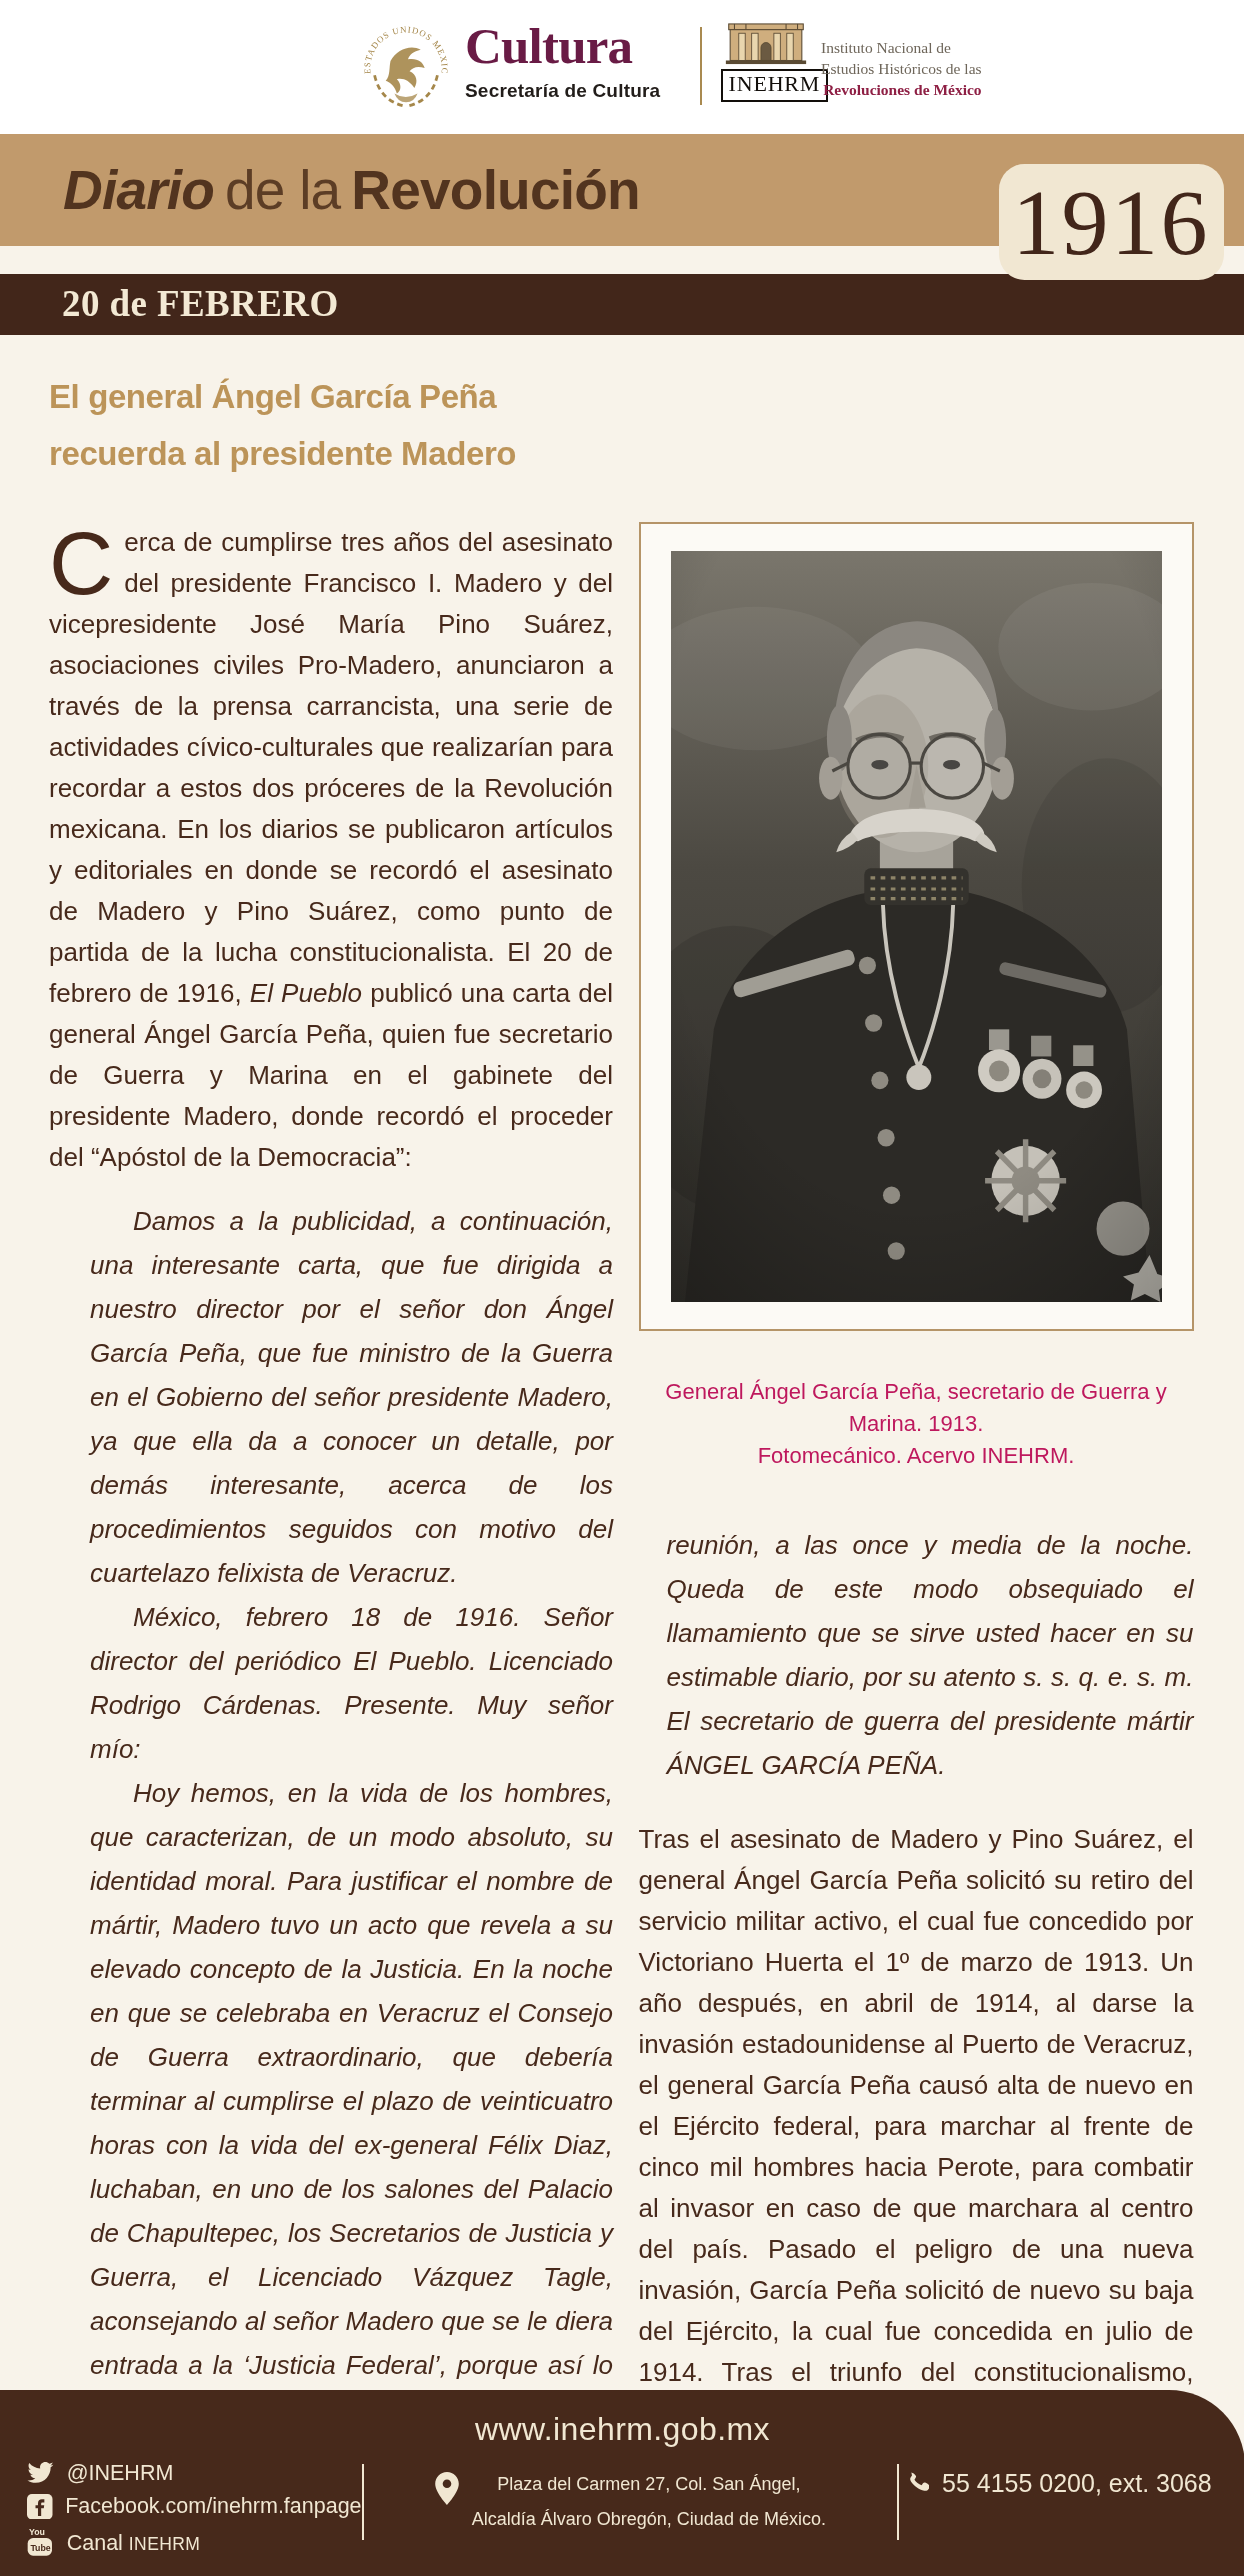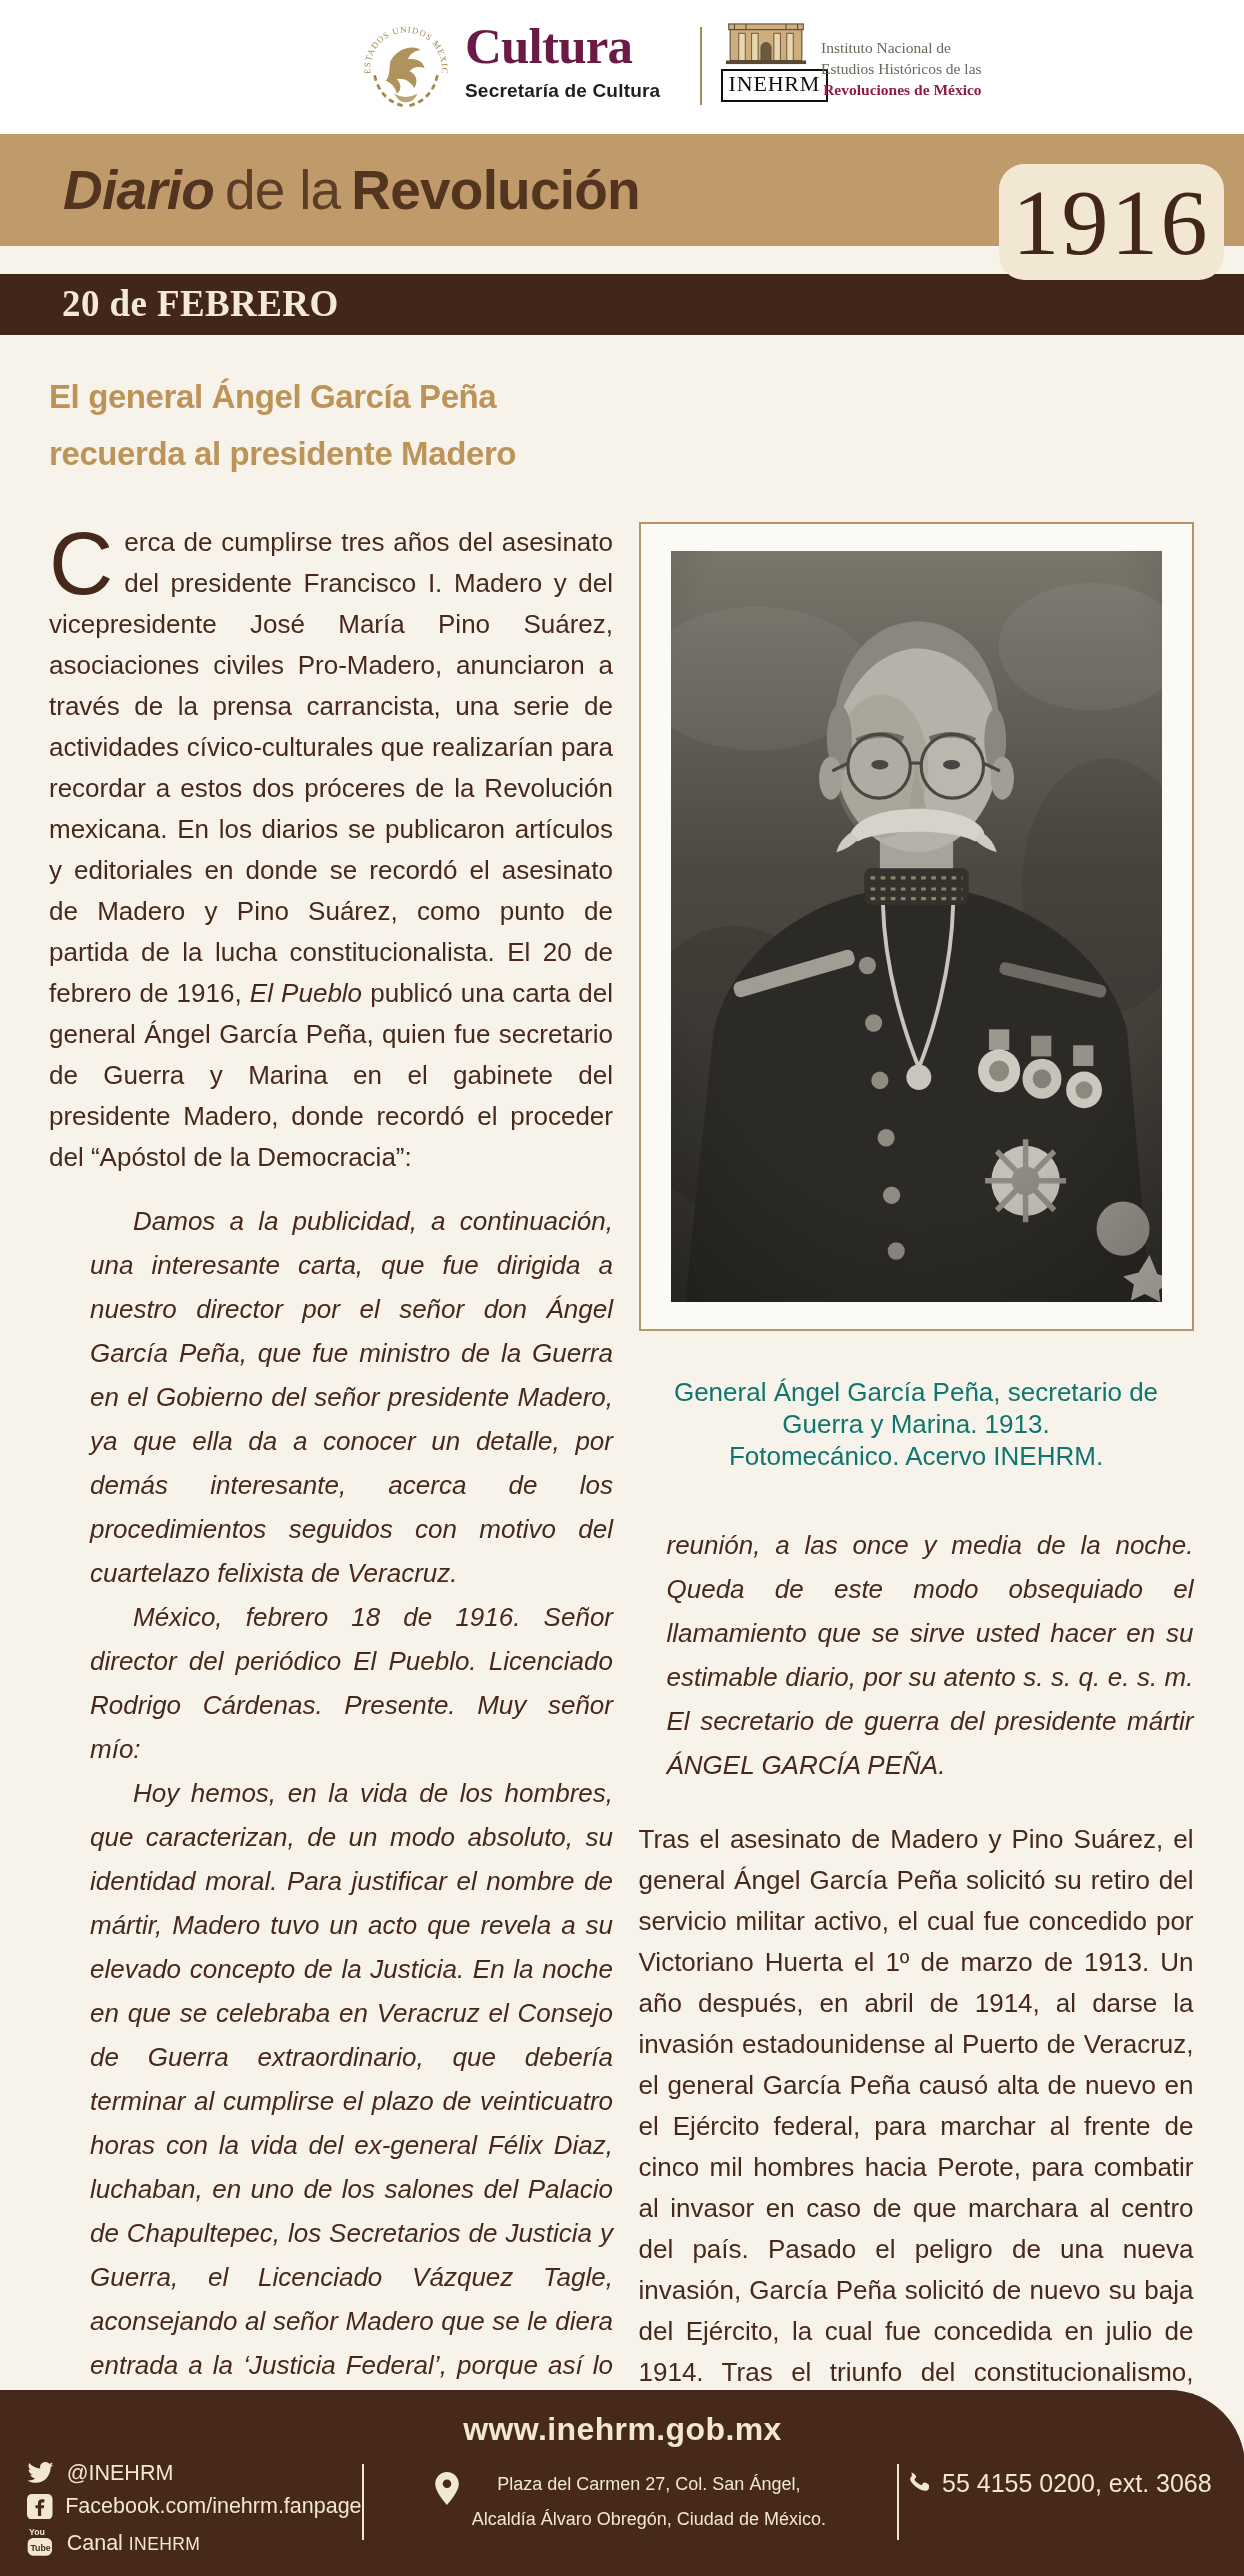--- a/index.html
+++ b/index.html
@@ -46,26 +46,26 @@
   .dropcap{ float:left; font-size:89px; line-height:72px; padding:4.8px 11px 0 0; font-weight:400; color:#47291B; }
   .quote{ margin-top:21px; margin-left:41px; font-style:italic; font-size:26px; line-height:44px;
     text-align:justify; color:#47291B; hyphens:auto;}
   .quote p.ind, .quote p.first{ text-indent:43px; }
   .rightq{ margin-top:51px; margin-left:28px; }
   .rightq p{ text-indent:0; }
   
   figure{ margin:0; }
   .photo-frame{ border:2.4px solid #B59468; background:#FCFAF5; padding:27px 30px; }
   .portrait{ display:block; width:100%; height:751px; filter:blur(0.5px); }
-  figcaption{ margin-top:45px; text-align:center; font-size:26px; line-height:32px; color:#0f766e; }
+  figcaption{ margin-top:45px; text-align:center; font-size:22px; line-height:32px; color:#be185d; }
   .bodytext{ margin-top:32px; }
   
   .footer{ position:absolute; left:0; right:0; bottom:0; height:186px; background:#47291B;
     border-top-right-radius:76px; color:#F1E7D2; }
-  .site{ text-align:center; padding-top:21px; font-size:32px; font-weight:700; letter-spacing:0.4px; }
+  .site{ text-align:center; padding-top:21px; font-size:32px; font-weight:400; letter-spacing:0.4px; }
   .footer-row{ display:flex; margin-top:12.7px; padding:0 27px; align-items:flex-start; }
   .social{ width:335px; flex:none; }
   .social-row{ display:flex; align-items:center; gap:12.7px; margin-bottom:8px; }
   .social-label{ font-size:21.5px; }
   .smallcaps{ font-size:17.5px; letter-spacing:0.4px; }
   .vdiv{ width:1.6px; height:76px; background:#F1E7D2; margin-top:3.2px; flex:none; }
   .address{ flex:1; display:flex; justify-content:center; gap:12.7px; padding-top:6.4px; }
   .address-lines{ font-size:18px; line-height:35px; text-align:center; }
   .phone-block{ width:319px; flex:none; display:flex; gap:12.7px; justify-content:center; padding-top:8px; }
   .phone-label{ font-size:25px; }

